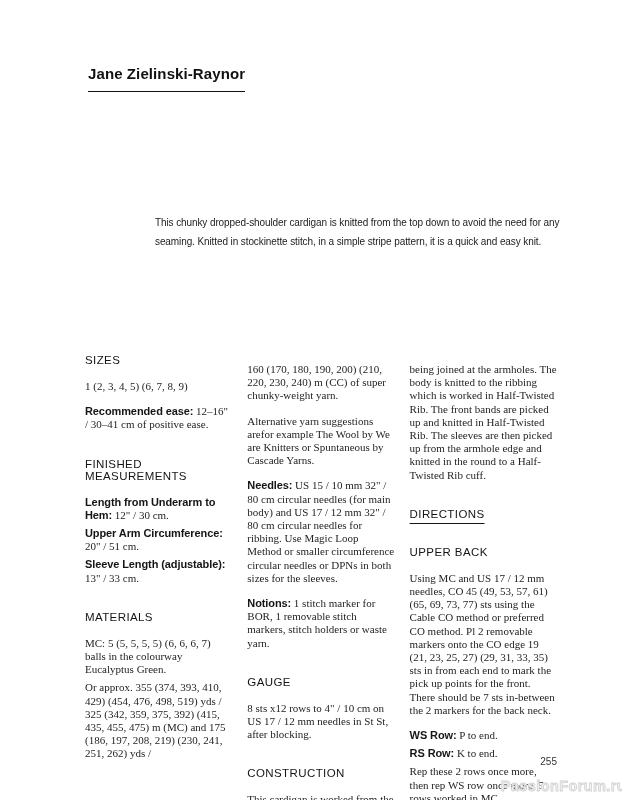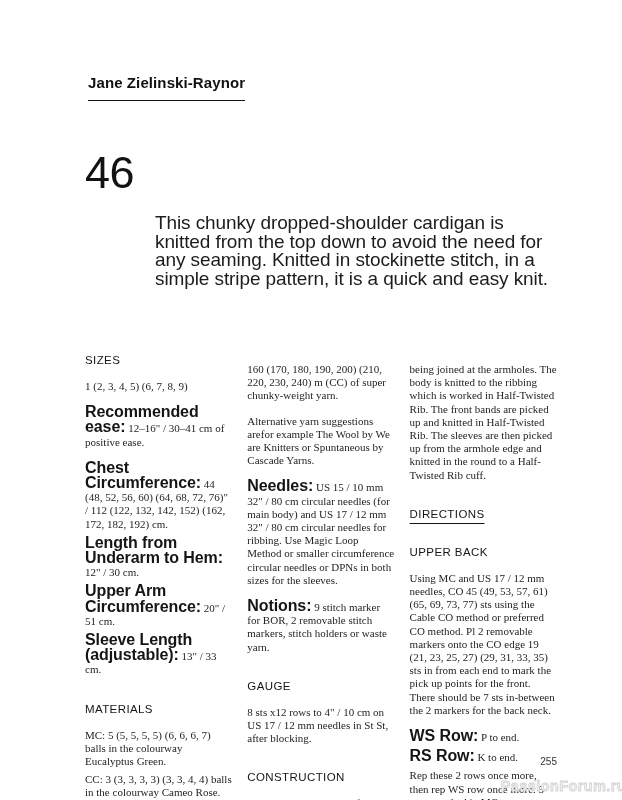--- a/index.html
+++ b/index.html
@@ -7,41 +7,41 @@
   body {
     width: 622px; height: 800px;
     position: relative;
     overflow: hidden;
     font-family: "Liberation Sans", sans-serif;
     color: #1a1a1a;
   }
 
   
   .author {
-    position: absolute; left: 88px; top: 74px;
+    position: absolute; left: 88px; top: 65px;
     font-size: 15px; font-weight: 600; letter-spacing: 0.1px;
     color: #121212;
     padding-bottom: 9px;
     border-bottom: 1.5px solid #121212;
     display: inline-block;
   }
 
   
   .title-row {
     position: absolute; left: 85px; top: 147px;
     display: flex;
     font-size: 45px; font-weight: 500; letter-spacing: -0.6px;
     color: #121212;
   }
   .title-num { width: 70px; }
 
   
   .intro {
     position: absolute; left: 155px; top: 214px; width: 405px;
-    font-size: 19px; line-height: 18.6px; letter-spacing: -0.1px;
+    font-size: 10px; line-height: 18.6px; letter-spacing: -0.1px;
     color: #1c1c1c;
   }
 
   
   .columns {
     position: absolute; left: 85px; top: 351px; width: 472px;
     display: flex; gap: 15px;
   }
   .col { width: 147.3px; flex: 0 0 auto; }
 
@@ -64,21 +64,21 @@
     color: #242424;
     margin-top: 12px;
   }
   .para.cont { margin-top: 5px; }
   .col > .para:first-child { margin-top: 12px; }
   .sec-heading + .para { margin-top: 13px; }
 
   .lead {
     font-family: "Liberation Sans", sans-serif;
     font-weight: bold;
-    font-size: 16px; letter-spacing: -0.1px;
+    font-size: 11px; letter-spacing: -0.1px;
     color: #151515;
   }
 
   
   .pagenum {
     position: absolute; left: 85px; top: 756px; width: 472px;
     text-align: right;
     font-size: 10px; color: #333333;
   }
   .watermark {
@@ -88,44 +88,42 @@
     -webkit-text-stroke: 0.8px #d2d2d2;
     white-space: nowrap;
   }
 </style>
 </head>
 <body>
 
 <div class="author">Jane Zielinski-Raynor</div>
 
 <div class="title-row">
-  <span class="title-num">46</span>
 </div>
 
 <div class="intro">This chunky dropped-shoulder cardigan is knitted from the top down to avoid the need for any seaming. Knitted in stockinette stitch, in a simple stripe pattern, it is a quick and easy knit.</div>
 
 <div class="columns">
     <div class="col">
       <div class="sec-heading">SIZES</div>
       <p class="para"><span class="text-run">1 (2, 3, 4, 5) (6, 7, 8, 9)</span></p>
       <p class="para"><span class="lead">Recommended ease:</span><span class="text-run"> 12–16" / 30–41 cm of positive ease.</span></p>
-      <p class="para"><span class="lead">Chest Circumference:</span><span class="text-run"> 44 (48, 52, 56, 60) (64, 68, 72, 76)" / 112 (122, 132, 142, 152) (162, 172, 182, 192) cm.</span></p>
+      <div class="sec-heading">FINISHED MEASUREMENTS</div>
       <p class="para cont"><span class="lead">Length from Underarm to Hem:</span><span class="text-run"> 12" / 30 cm.</span></p>
       <p class="para cont"><span class="lead">Upper Arm Circumference:</span><span class="text-run"> 20" / 51 cm.</span></p>
       <p class="para cont"><span class="lead">Sleeve Length (adjustable):</span><span class="text-run"> 13" / 33 cm.</span></p>
       <div class="sec-heading">MATERIALS</div>
       <p class="para cont"><span class="text-run">MC: 5 (5, 5, 5, 5) (6, 6, 6, 7) balls in the colourway Eucalyptus Green.</span></p>
-      <p class="para cont"><span class="text-run">CC: 3 (3, 3, 3, 3) (3, 3, 4, 4) balls in the colourway Cameo Rose.</span></p>
       <p class="para cont"><span class="text-run">Or approx. 355 (374, 393, 410, 429) (454, 476, 498, 519) yds / 325 (342, 359, 375, 392) (415, 435, 455, 475) m (MC) and 175 (186, 197, 208, 219) (230, 241, 251, 262) yds /</span></p>
     </div>
     <div class="col">
       <p class="para"><span class="text-run">160 (170, 180, 190, 200) (210, 220, 230, 240) m (CC) of super chunky-weight yarn.</span></p>
       <p class="para"><span class="text-run">Alternative yarn suggestions arefor example The Wool by We are Knitters or Spuntaneous by Cascade Yarns.</span></p>
       <p class="para"><span class="lead">Needles:</span><span class="text-run"> US 15 / 10 mm 32" / 80 cm circular needles (for main body) and US 17 / 12 mm 32" / 80 cm circular needles for ribbing. Use Magic Loop Method or smaller circumference circular needles or DPNs in both sizes for the sleeves.</span></p>
-      <p class="para"><span class="lead">Notions:</span><span class="text-run"> 9 stitch marker for BOR, 2 removable stitch markers, stitch holders or waste yarn.</span></p>
+      <p class="para"><span class="lead">Notions:</span><span class="text-run"> 1 stitch marker for BOR, 1 removable stitch markers, stitch holders or waste yarn.</span></p>
       <div class="sec-heading">GAUGE</div>
       <p class="para"><span class="text-run">8 sts x12 rows to 4" / 10 cm on US 17 / 12 mm needles in St St, after blocking.</span></p>
       <div class="sec-heading">CONSTRUCTION</div>
       <p class="para"><span class="text-run">This cardigan is worked from the back shoulders, to the bottom of the armholes, then the fronts are picked up from the shoulders and knitted down, with the body</span></p>
     </div>
     <div class="col">
       <p class="para"><span class="text-run">being joined at the armholes. The body is knitted to the ribbing which is worked in Half-Twisted Rib. The front bands are picked up and knitted in Half-Twisted Rib. The sleeves are then picked up from the armhole edge and knitted in the round to a Half-Twisted Rib cuff.</span></p>
       <div class="sec-heading underlined">DIRECTIONS</div>
       <div class="sec-heading">UPPER BACK</div>
       <p class="para"><span class="text-run">Using MC and US 17 / 12 mm needles, CO 45 (49, 53, 57, 61) (65, 69, 73, 77) sts using the Cable CO method or preferred CO method. Pl 2 removable markers onto the CO edge 19 (21, 23, 25, 27) (29, 31, 33, 35) sts in from each end to mark the pick up points for the front. There should be 7 sts in-between the 2 markers for the back neck.</span></p>

